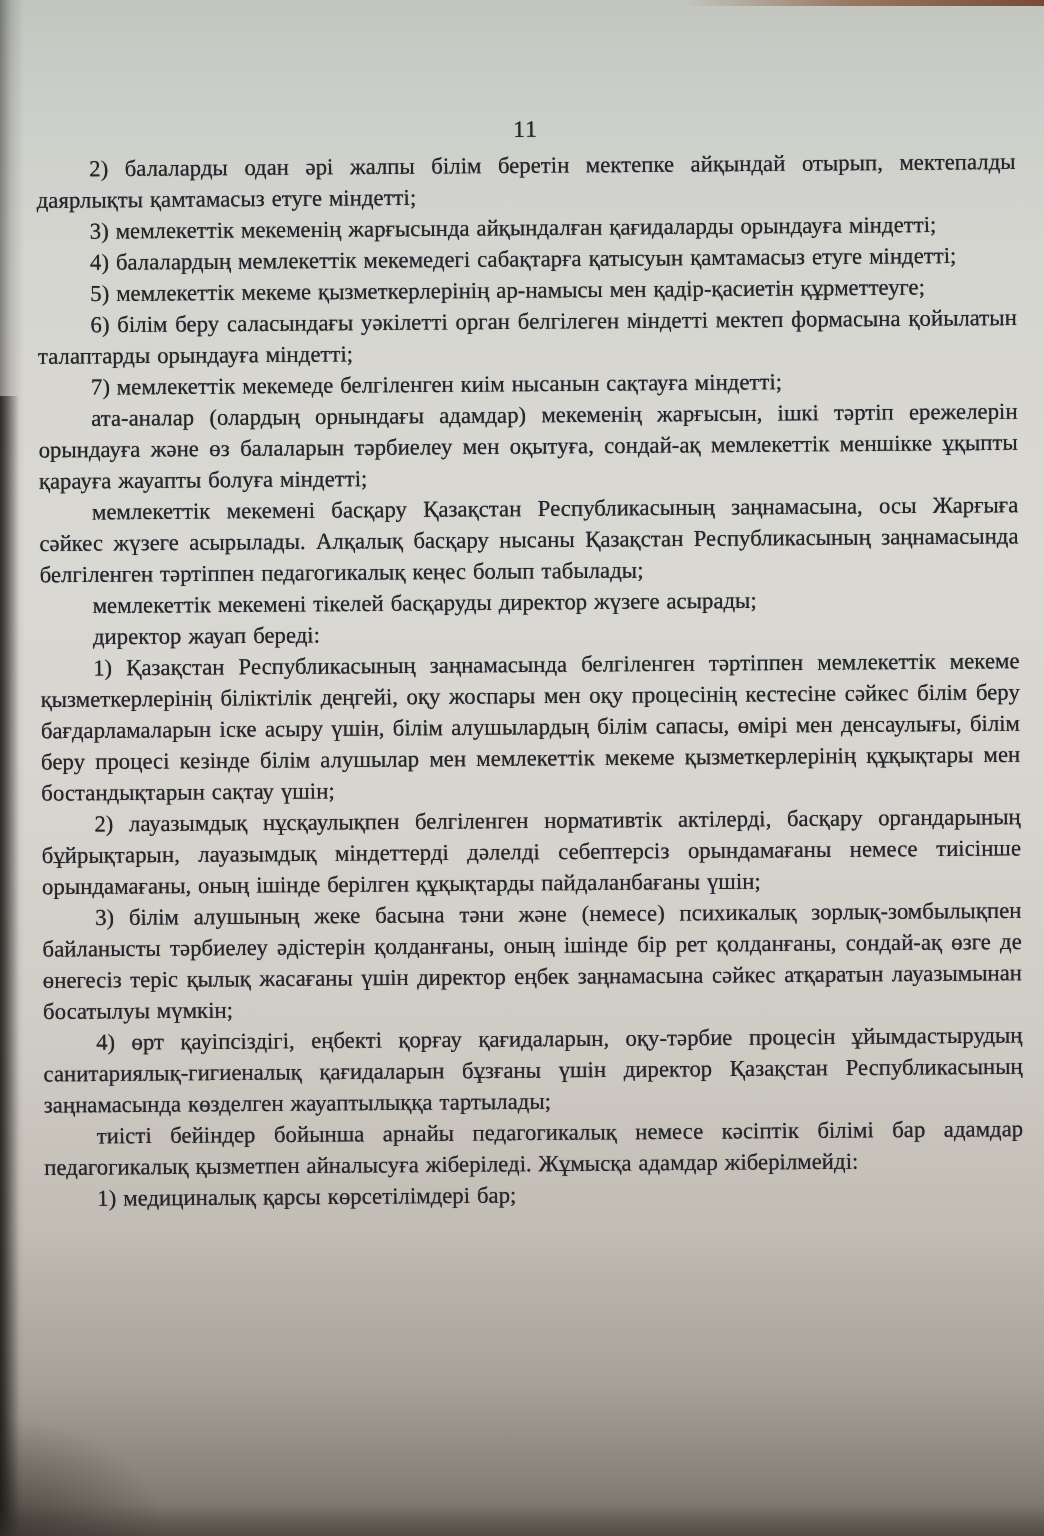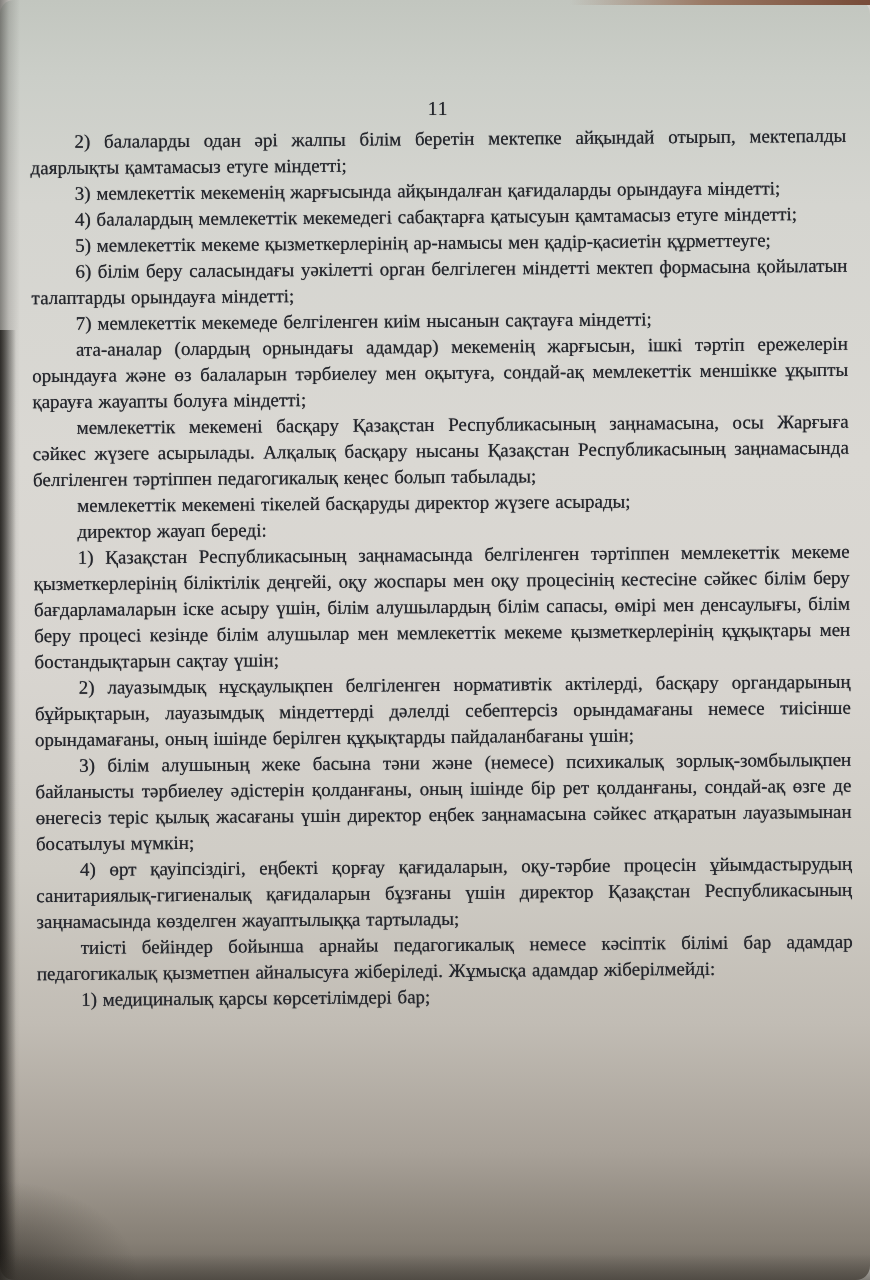--- a/index.html
+++ b/index.html
@@ -20,21 +20,20 @@
       #c2c6bf 0%,
       #cbcec8 6%,
       #d5d5d0 16%,
       #dad8d3 36%,
       #d8d5d0 52%,
       #cfccc5 68%,
       #c1bcb4 80%,
       #a8a198 90%,
       #867f75 97%,
       #6c665e 100%);
-    border-radius: 14px;
   }
   
   .edge-left {
     position: absolute;
     left: 0; top: 0; bottom: 0;
     width: 20px;
     background: linear-gradient(to right,
       rgba(28,26,23,0.45),
       rgba(28,26,23,0.15) 45%,
       rgba(28,26,23,0) 100%);

